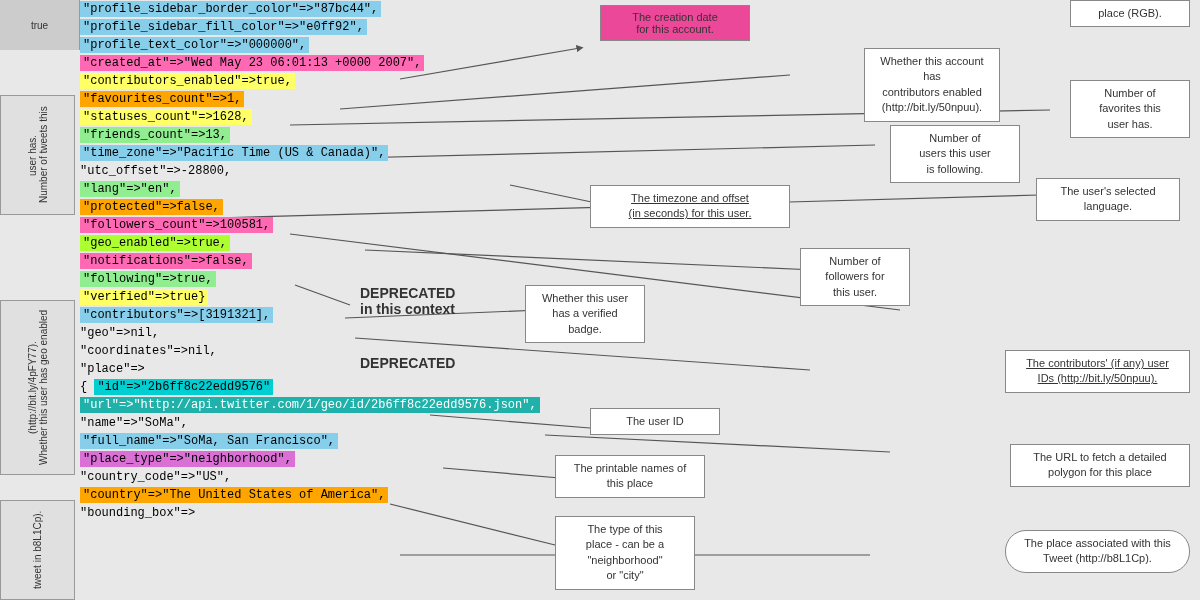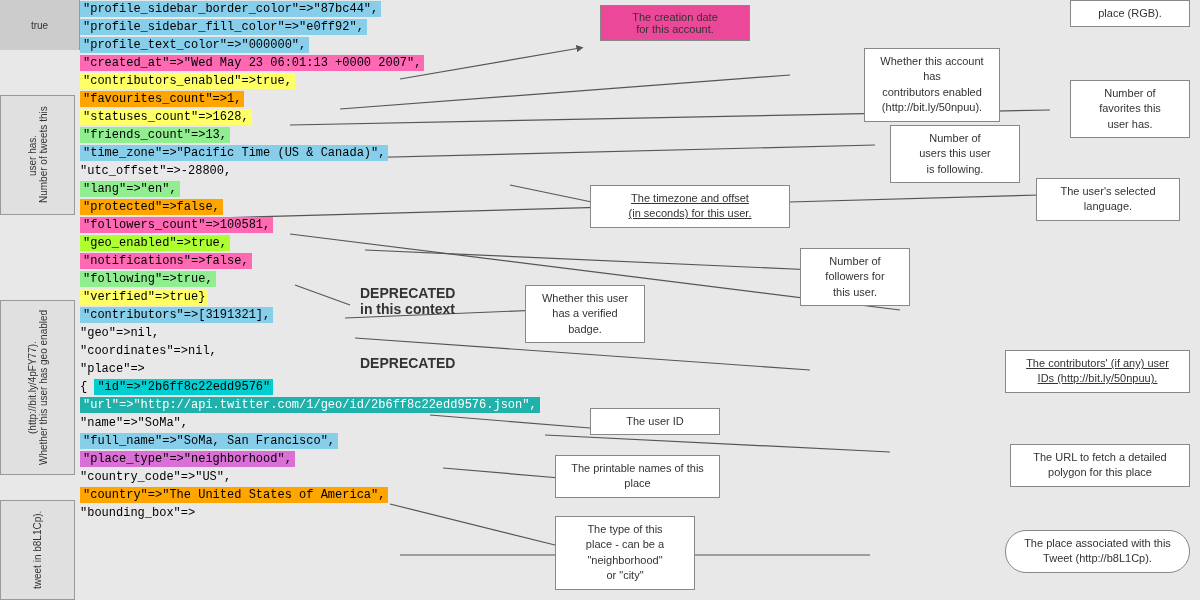--- a/index.html
+++ b/index.html
@@ -315,21 +315,21 @@
   </div>
 
   <div class="annotation" style="top:408px; left:590px; width:130px;">
     <span>The user ID</span>
   </div>
 
   <div class="annotation" style="top:428px; right:10px; width:180px;margin-top:16px;">
     <span>The URL to fetch a detailed<br>polygon for this place</span>
   </div>
 
-  <div class="annotation" style="top:455px; left:555px; width:165px;">
+  <div class="annotation" style="top:455px; left:555px; width:150px;">
     <span>The printable names of this place</span>
   </div>
 
   <div class="annotation" style="top:516px; left:555px; width:140px;">
     <span>The type of this<br>place - can be a<br>"neighborhood"<br>or "city"</span>
   </div>
 
   <div class="annotation" style="top:530px; right:10px; width:185px;border-radius:21px;">
     <span>The place associated with this<br>Tweet (http://b8L1Cp).</span>
   </div>

